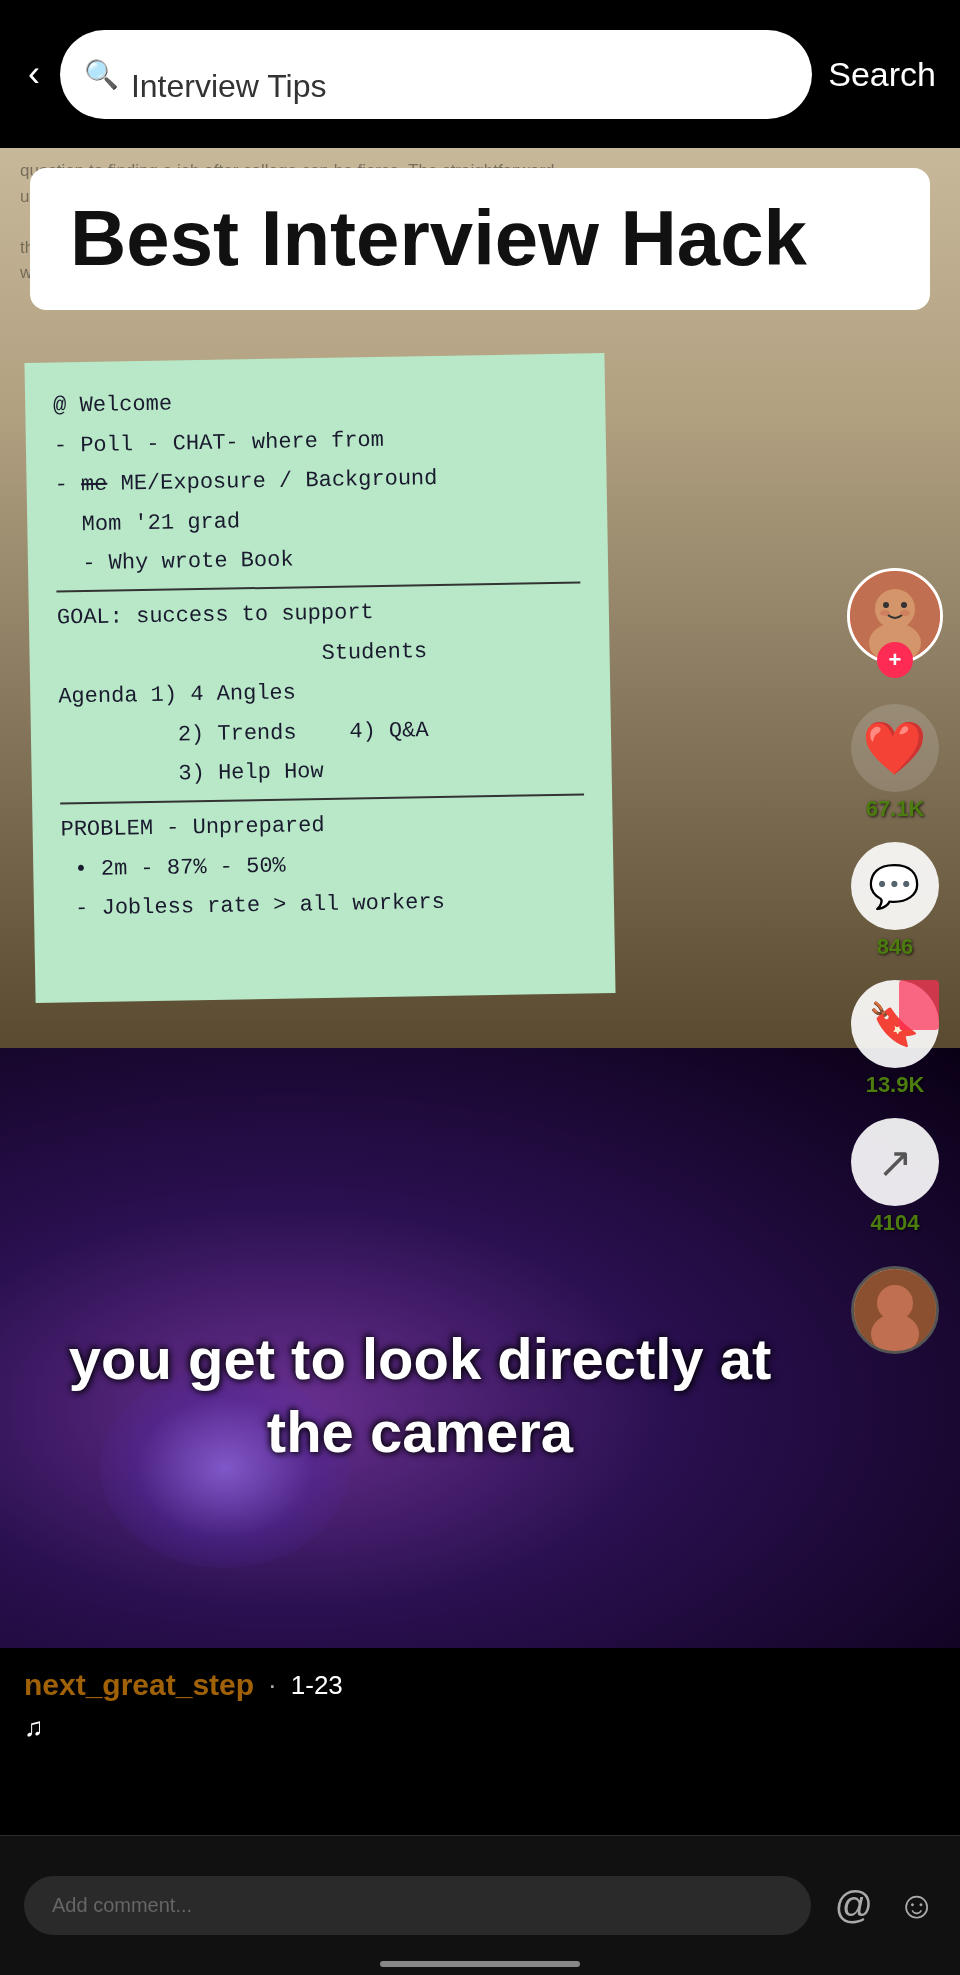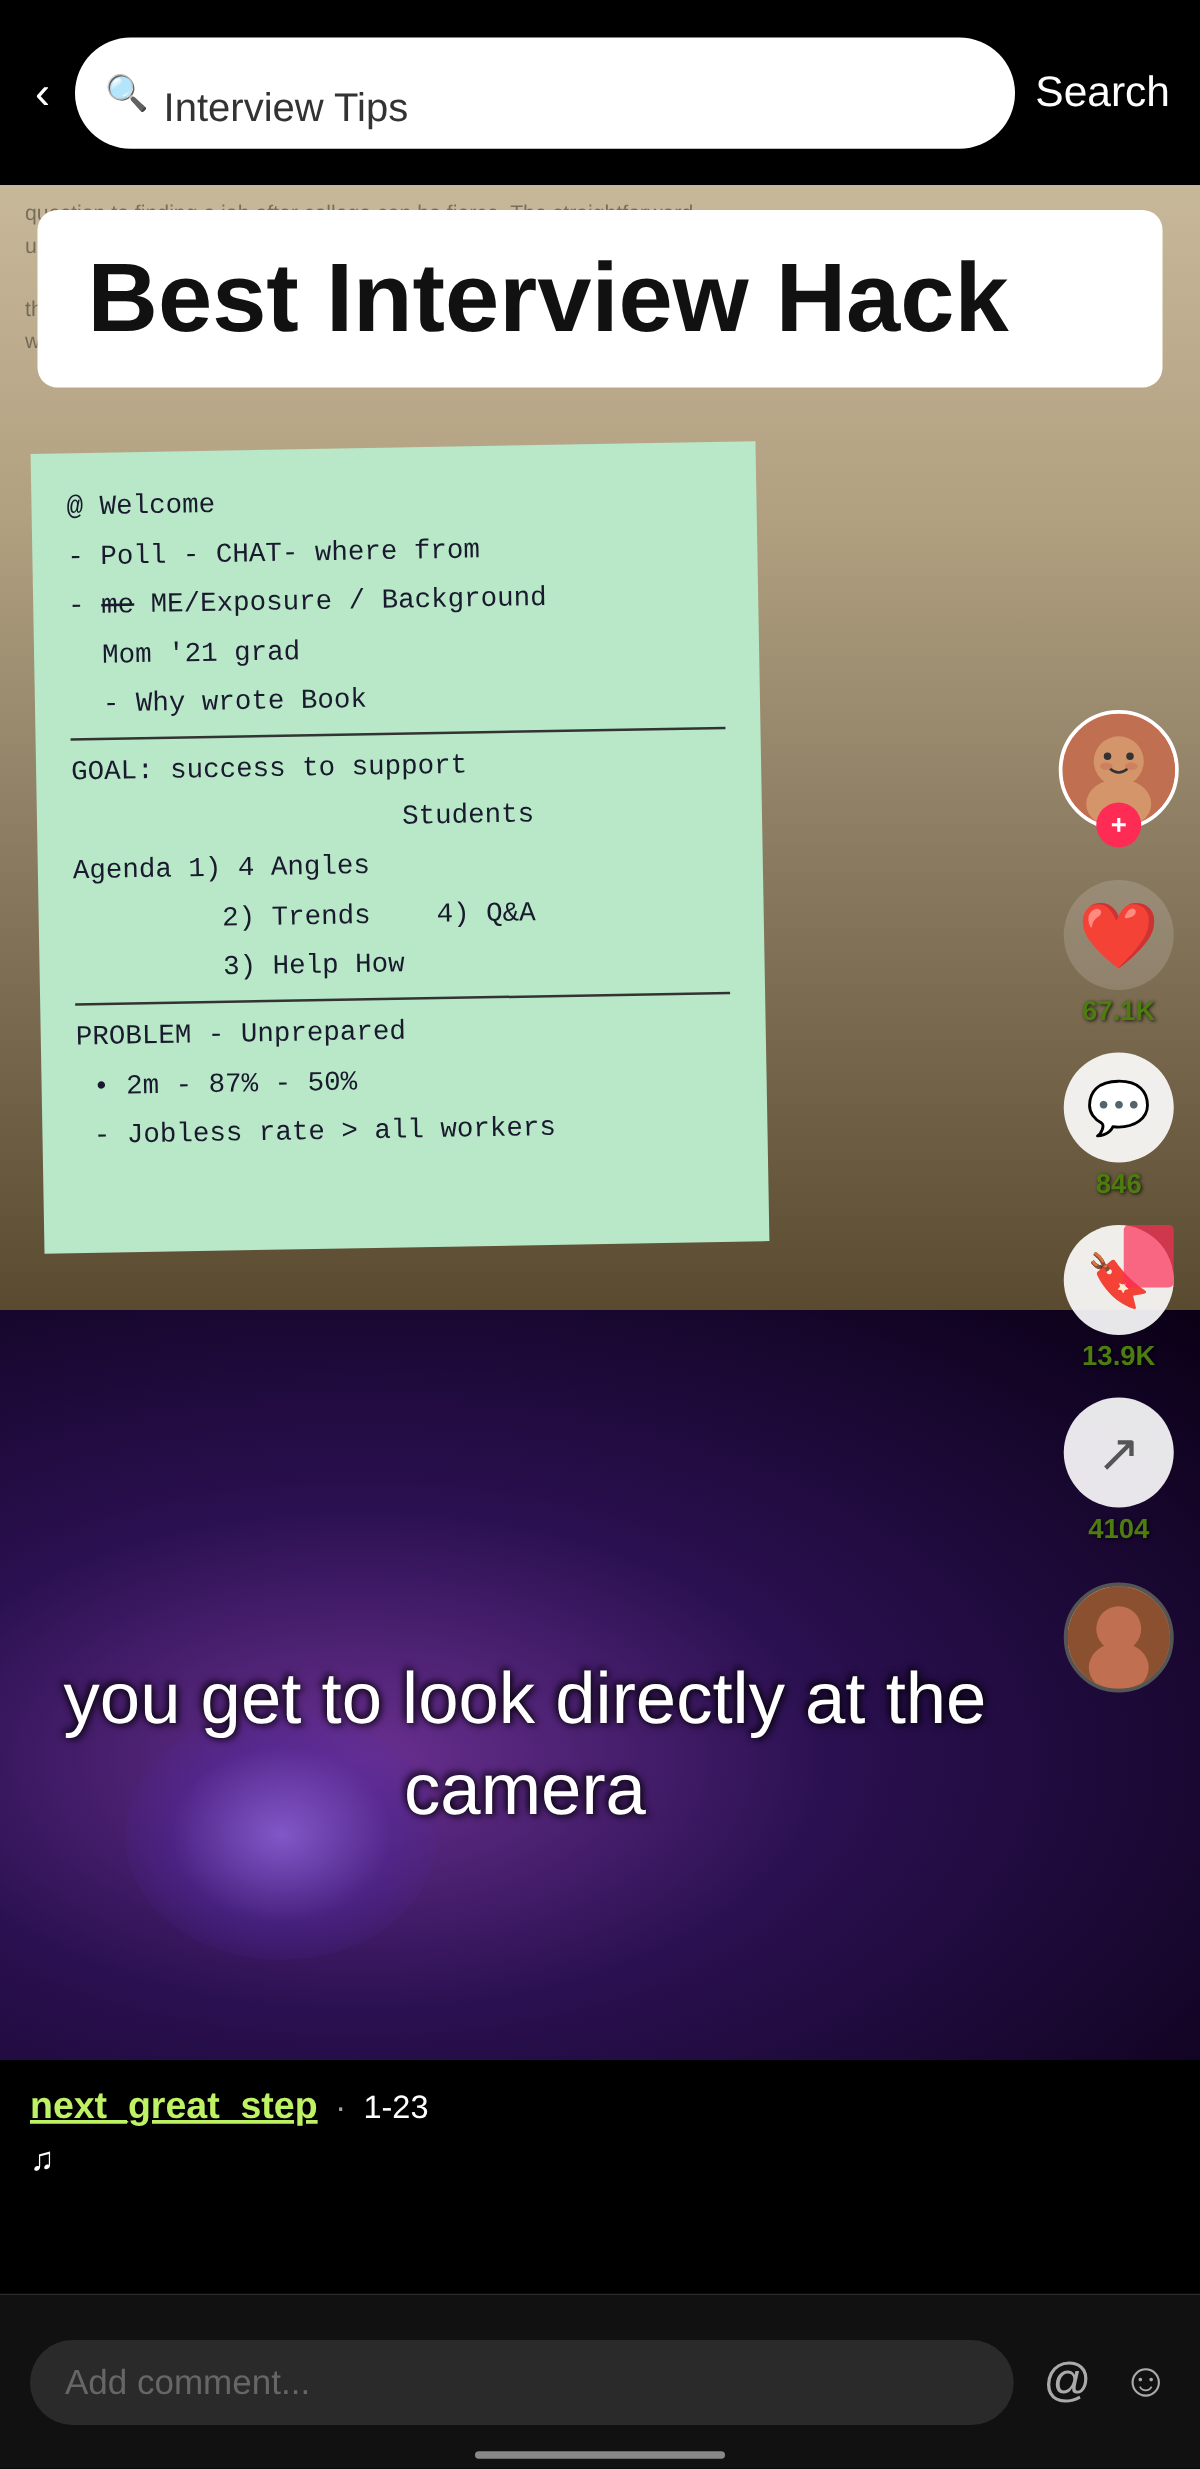--- a/index.html
+++ b/index.html
@@ -152,21 +152,21 @@
       border-radius: 50%;
     }
 
     .caption-text {
       position: absolute;
       bottom: 180px;
       left: 0;
       right: 120px;
       text-align: center;
       font-size: 58px;
-      font-weight: 400;
+      font-weight: 700;
       color: #fff;
       text-shadow: 2px 2px 6px rgba(0,0,0,0.8), -2px -2px 6px rgba(0,0,0,0.8);
       line-height: 1.25;
       padding: 0 20px;
     }
 
     
     .sidebar-icons {
       position: absolute;
       right: 0;
@@ -287,22 +287,21 @@
     .user-line {
       display: flex;
       align-items: center;
       gap: 14px;
       margin-bottom: 10px;
     }
 
     .username {
       font-size: 30px;
       font-weight: 700;
-      color: #bef264;
-      text-decoration: underline;
+      color: #a16207;
     }
 
     .dot-sep {
       color: #aaa;
       font-size: 26px;
     }
 
     .date-text {
       font-size: 26px;
       color: #ffffff;
@@ -373,21 +372,21 @@
     }
 
     .comment-input-wrap {
       flex: 1;
       background: #2a2a2a;
       border-radius: 40px;
       padding: 18px 28px;
     }
 
     .comment-placeholder {
-      font-size: 28px;
+      font-size: 20px;
       color: #666;
     }
 
     .at-icon {
       font-size: 38px;
       color: #aaa;
       cursor: pointer;
     }
 
     .emoji-icon {

